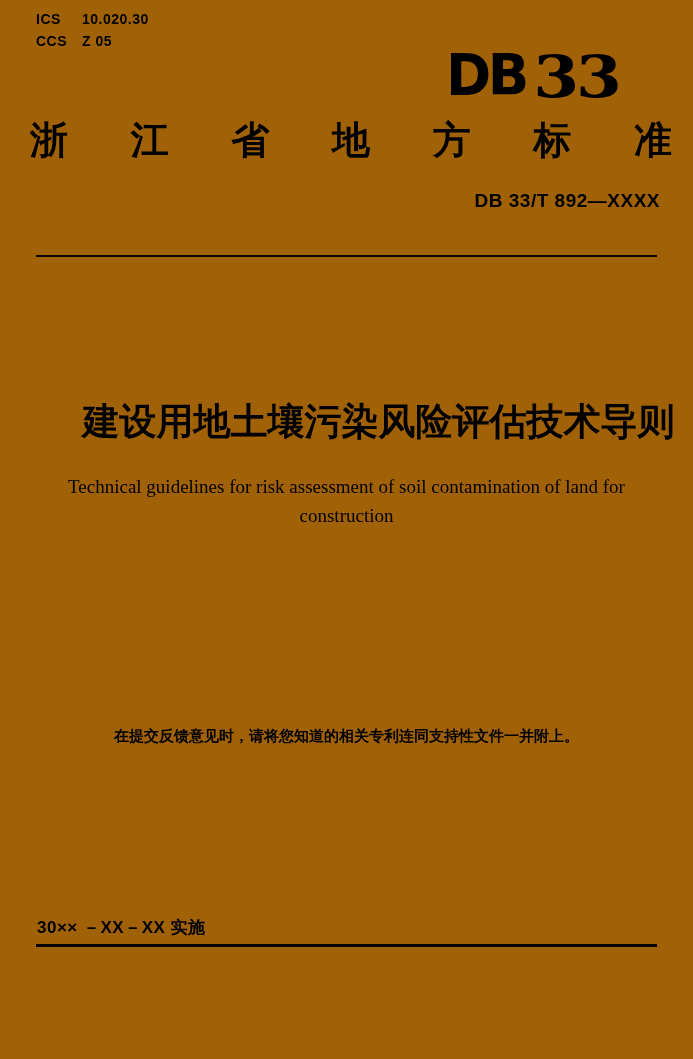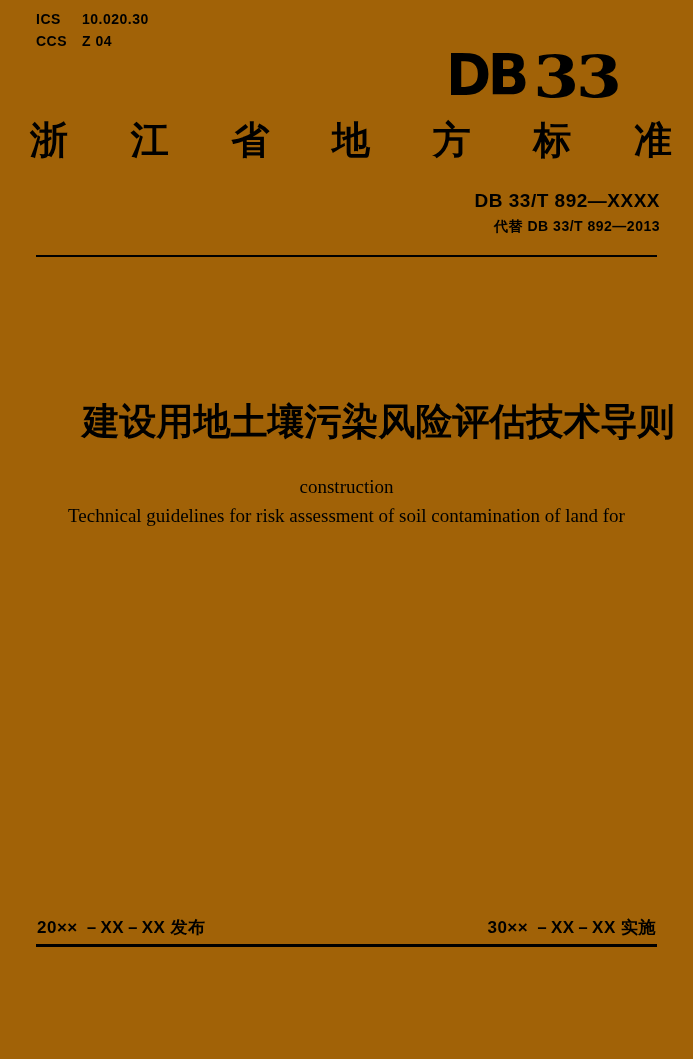--- a/index.html
+++ b/index.html
@@ -149,56 +149,55 @@
 </head>
 <body>
 
 <div class="page">
 
   <div class="codes">
     <div>
       <span class="code-label">ICS</span><span>10.020.30</span>
     </div>
     <div>
-      <span class="code-label">CCS</span><span>Z 04</span>
+      <span class="code-label">CCS</span><span>Z 05</span>
     </div>
   </div>
 
   <div class="logo">
     <span class="logo-db">DB</span>
     <span class="logo-33">33</span>
   </div>
 
   <div class="banner">
     <span>浙</span>
     <span>江</span>
     <span>省</span>
     <span>地</span>
     <span>方</span>
     <span>标</span>
     <span>准</span>
   </div>
 
   <div class="stdno">
     <div class="stdno-main">DB 33/T 892—XXXX</div>
-    <div class="stdno-rep">代替 DB 33/T 892—2013</div>
   </div>
 
   <div class="rule rule-top"></div>
 
   <div class="title-zh">建设用地土壤污染风险评估技术导则</div>
 
   <div class="title-en">
+    <div>Technical guidelines for risk assessment of soil contamination of land for</div>
     <div>construction</div>
-    <div>Technical guidelines for risk assessment of soil contamination of land for</div>
-  </div>
-
-
+  </div>
+
+
+  <div class="notice">在提交反馈意见时，请将您知道的相关专利连同支持性文件一并附上。</div>
 
   <div class="dates">
-    <span>20×× －XX－XX 发布</span>
     <span>30×× －XX－XX 实施</span>
   </div>
 
   <div class="rule rule-bottom"></div>
 
 
 </div>
 
 </body></html>

